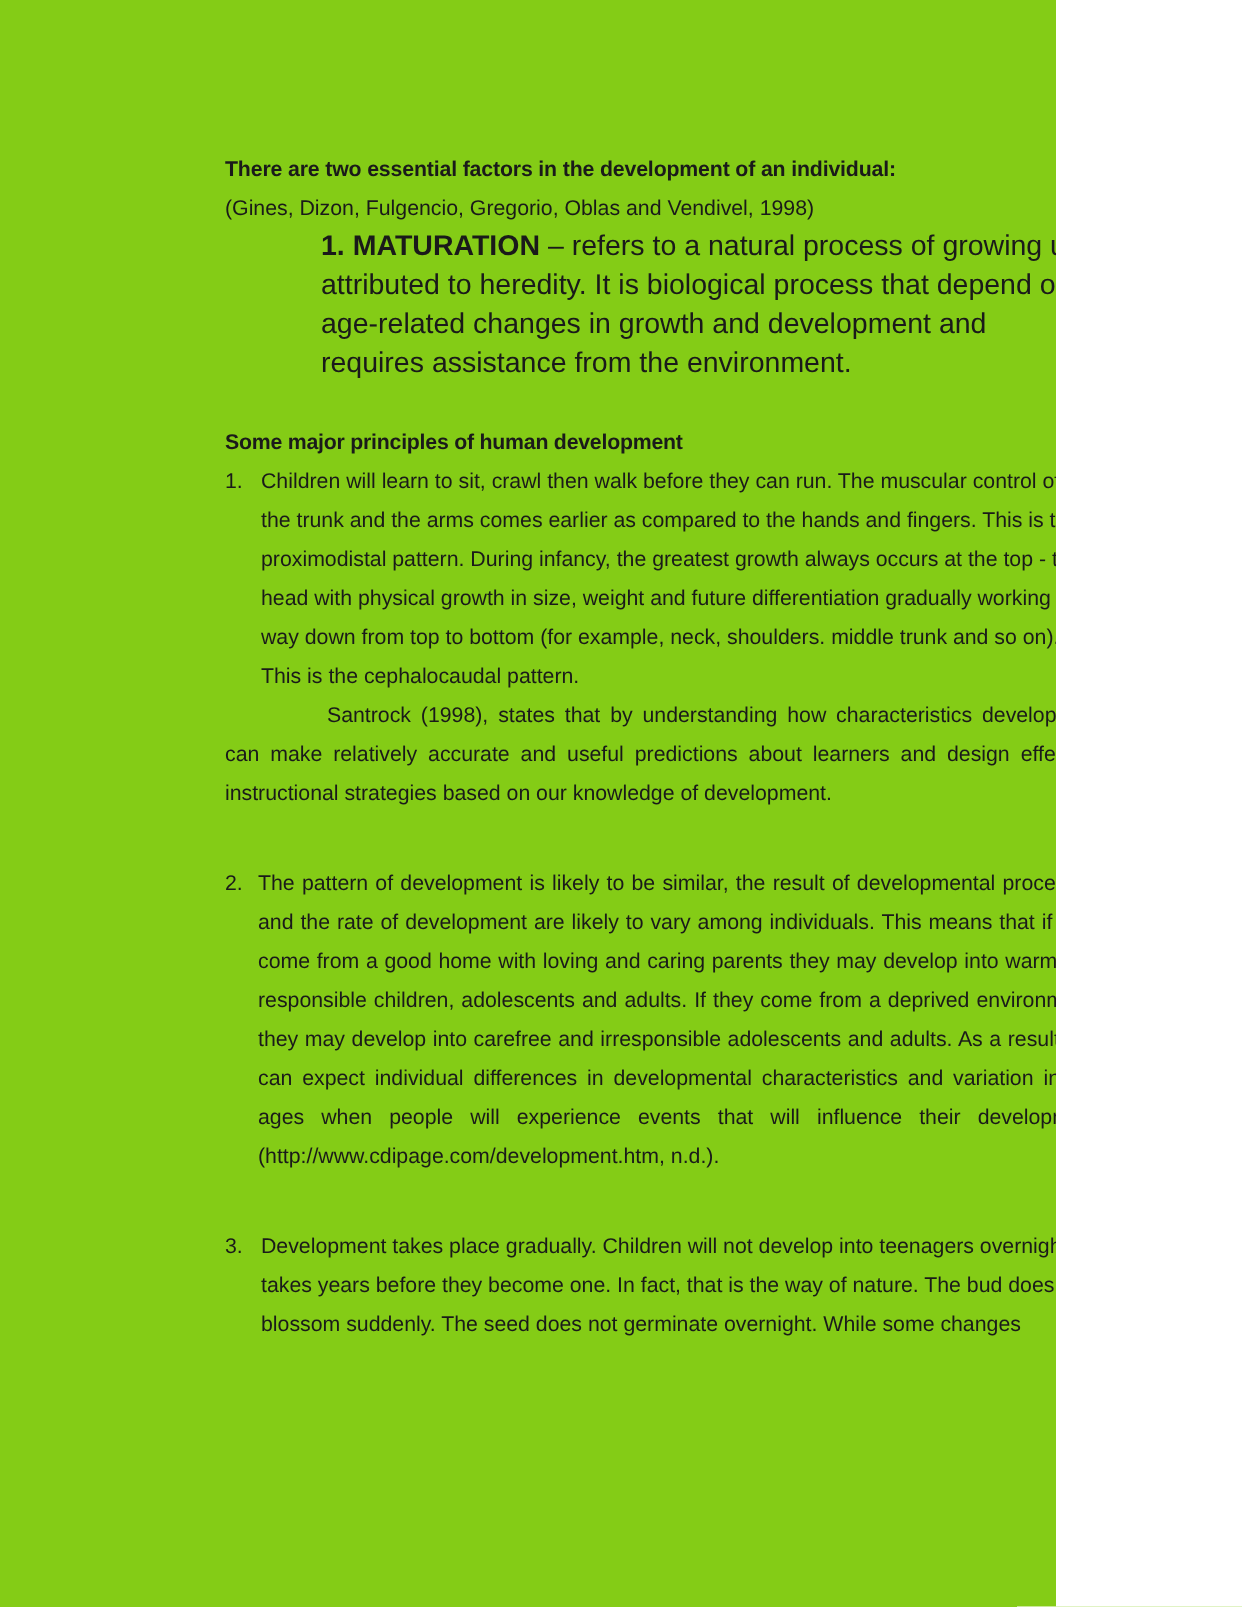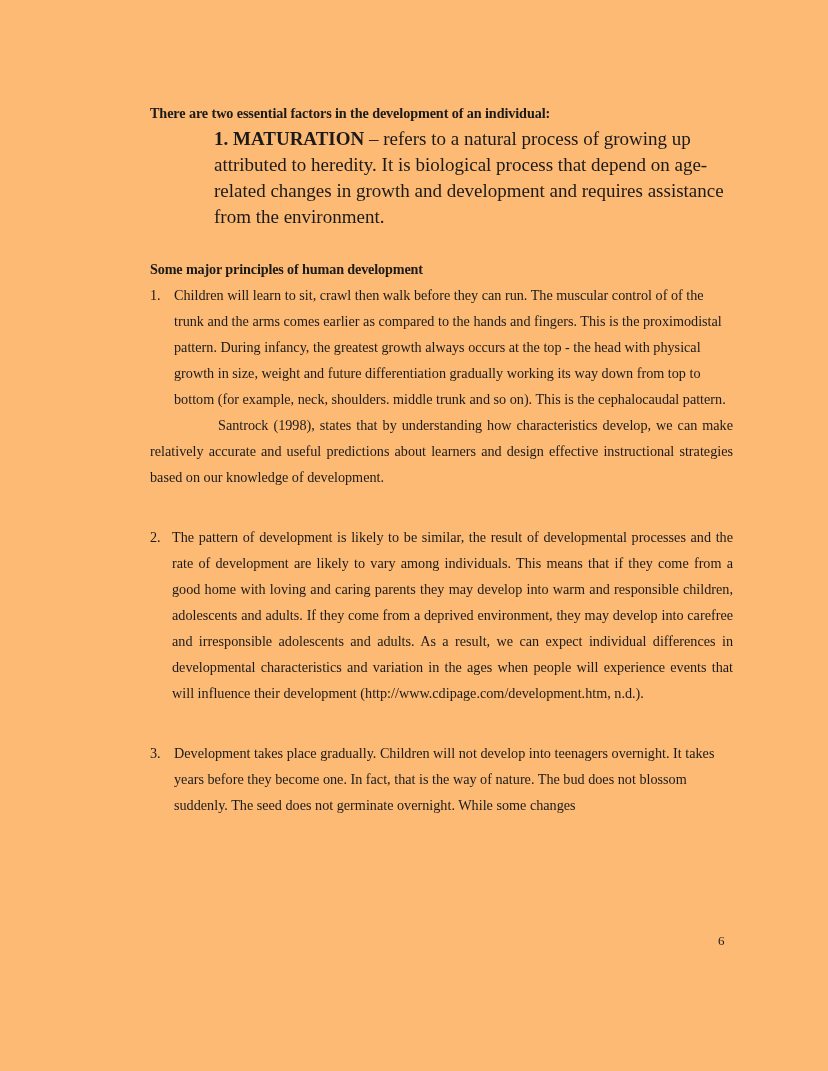--- a/index.html
+++ b/index.html
@@ -2,24 +2,24 @@
 <html><head>
 <meta charset="utf-8">
 <style>
   html, body {
     margin: 0;
     padding: 0;
     background: #ffffff;
   }
   .page {
     position: relative;
-    width: 828px;
+    width: 704px;
     height: 1071px;
-    background: #fdba74;
-    font-family: Liberation Serif, serif;
+    background: #84cc16;
+    font-family: Liberation Sans, sans-serif;
     color: #1a1a1a;
     overflow: hidden;
   }
   .content {
     position: absolute;
     left: 150px;
     top: 100px;
     width: 583px;
   }
   .heading {
@@ -95,20 +95,21 @@
   }
 </style>
 </head>
 <body>
 
 <div class="page">
   <div class="content">
 
     <div class="heading">There are two essential factors in the development of an individual:</div>
 
+    <div class="citation">(Gines, Dizon, Fulgencio, Gregorio, Oblas and Vendivel, 1998)</div>
 
     <div class="indent-block">
       <span class="lead">1. MATURATION</span><span> – refers to a natural process of growing up attributed to heredity. It is biological process that depend on age-related changes in growth and development and requires assistance from the environment.</span>
     </div>
 
 
     <div class="spacer-md"></div>
 
     <div class="section-heading">Some major principles of human development</div>
 

